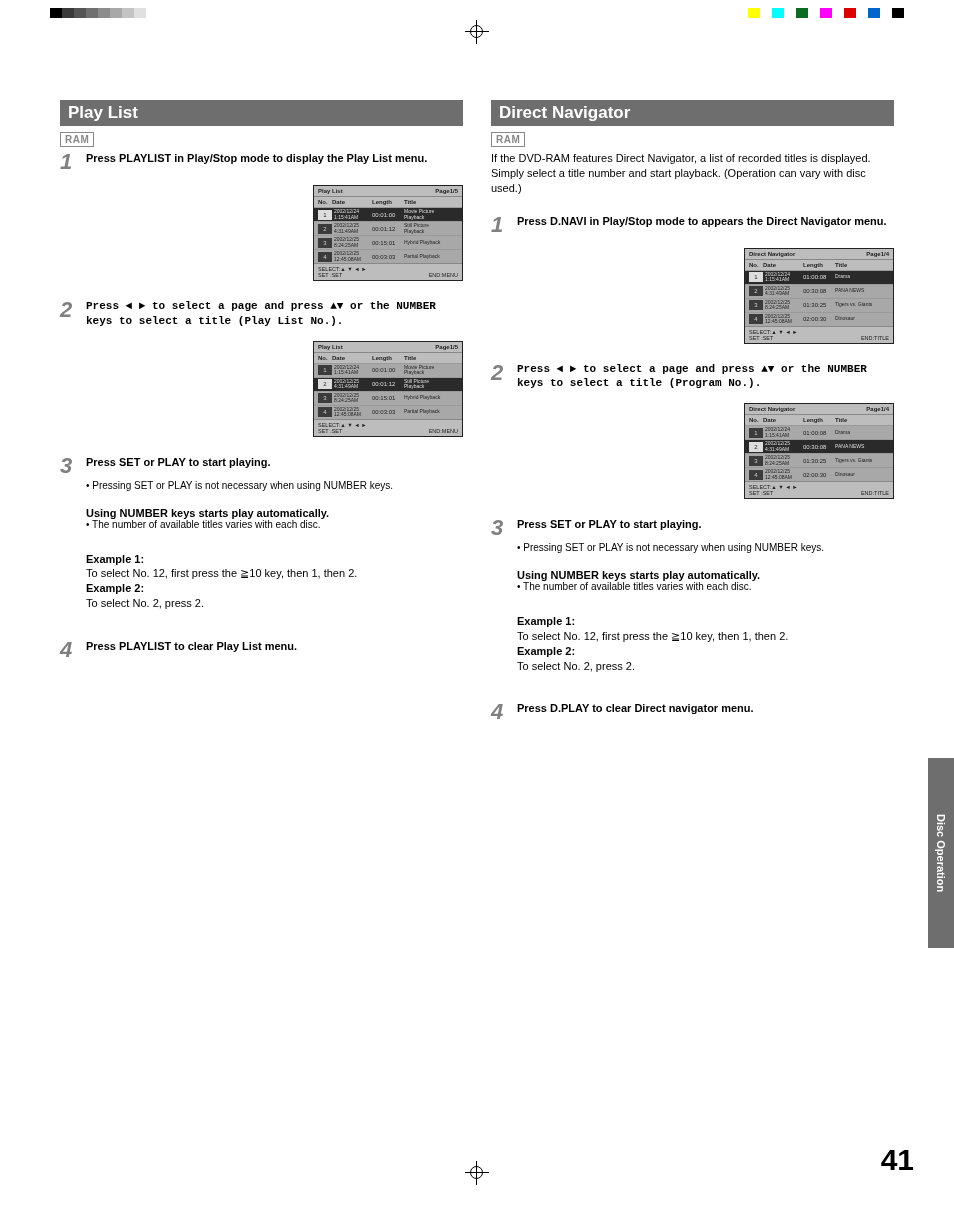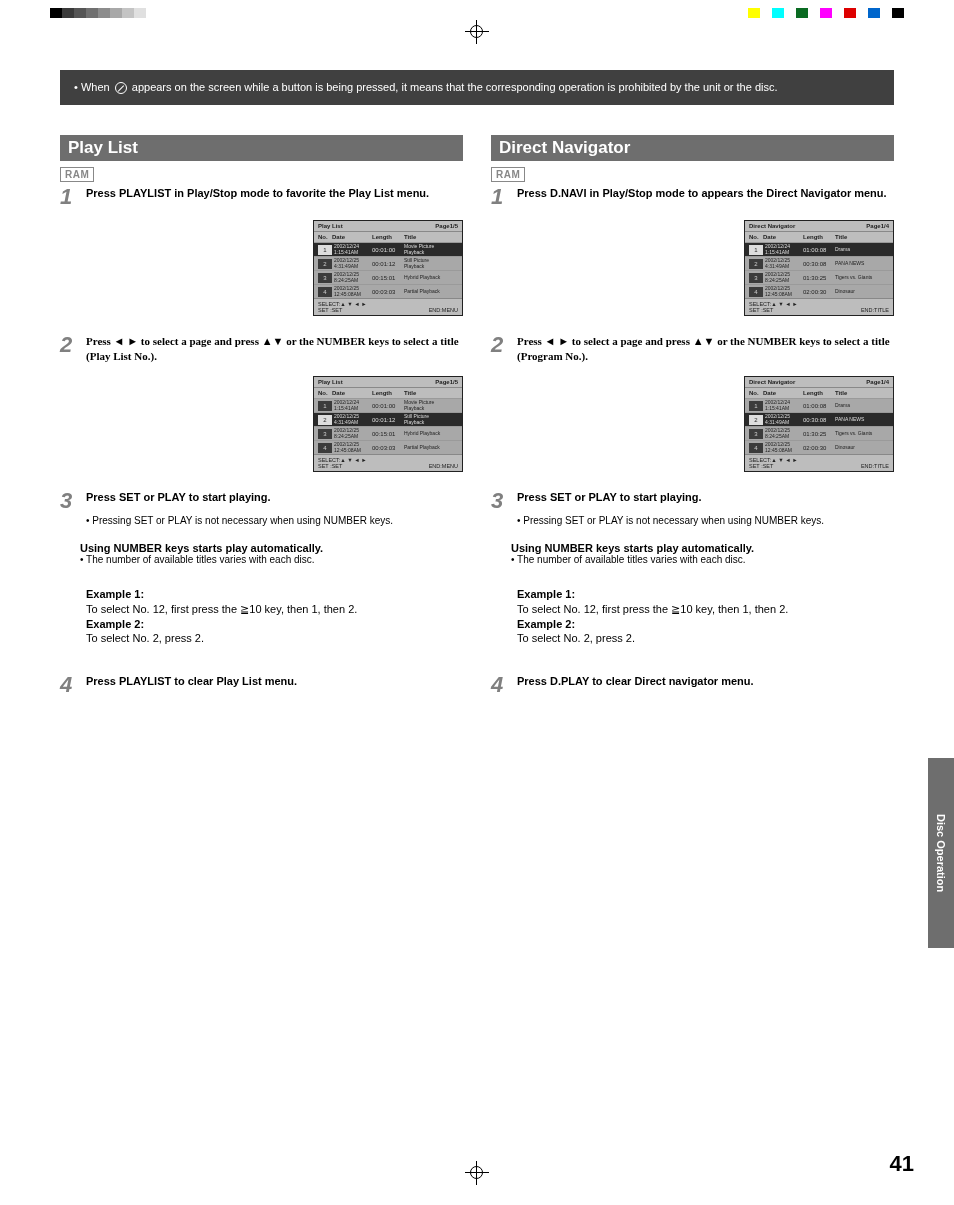--- a/index.html
+++ b/index.html
@@ -39,56 +39,56 @@
   .section-title { background: #6e6e6e; color:#fff; font-size: 17px; font-weight:bold; padding: 3px 8px; }
   .ram-badge { display:inline-block; border:1.5px solid #888; color:#888; font-size:10px; font-weight:bold; padding:1px 4px; margin:6px 0 4px 0; letter-spacing:0.5px;}
   .intro { font-size: 11px; line-height: 1.35; margin-bottom: 18px; }
 
   .step { display:flex; gap: 10px; margin-bottom: 12px; }
   .step-num { color:#808080; font-size: 22px; font-weight:bold; font-style:italic; line-height:1; width:16px; }
   .step-body { flex:1; font-size:11px; }
   .step-body .primary { font-weight:bold; line-height:1.35; }
   .step-body .sub { font-size:10px; margin-top:10px; }
   .step-body .sub::before { content:"• "; }
-  .arrows { font-family: Liberation Serif, serif; }
+  .arrows { font-family: Liberation Mono, monospace; }
 
   .menu-shot {
     width: 150px; margin: 8px 0 18px auto;
     border:1px solid #222; background:#a8a8a8; font-size:6px; color:#222;
   }
   .menu-shot .ms-title { display:flex; justify-content:space-between; padding:2px 4px; background:#bdbdbd; font-weight:bold; }
   .menu-shot .ms-head  { display:flex; padding:2px 4px; background:#bdbdbd; font-weight:bold; border-top:1px solid #888;}
   .menu-shot .ms-head span:nth-child(1){width:14px;}
   .menu-shot .ms-head span:nth-child(2){width:40px;}
   .menu-shot .ms-head span:nth-child(3){width:32px;}
   .menu-shot .ms-head span:nth-child(4){flex:1;}
   .menu-shot .ms-row   { display:flex; padding:1px 4px; border-top:1px solid #9a9a9a; align-items:center;}
   .menu-shot .ms-row.sel { background:#2a2a2a; color:#ddd; }
   .menu-shot .ms-row .c1{width:14px; background:#3b3b3b; color:#ccc; text-align:center; margin:-1px 0; padding:2px 0;}
   .menu-shot .ms-row.sel .c1{background:#ddd; color:#2a2a2a;}
   .menu-shot .ms-row .c2{width:40px; padding-left:2px; font-size:5px; line-height:1.1;}
   .menu-shot .ms-row .c3{width:32px;}
   .menu-shot .ms-row .c4{flex:1; font-size:5px; line-height:1.1;}
   .menu-shot .ms-foot  { display:flex; justify-content:space-between; padding:2px 4px; background:#bdbdbd; border-top:1px solid #888; font-size:5.5px;}
 
-  .note-block { font-size:11px; margin: 16px 0 0 20px; }
+  .note-block { font-size:11px; margin: 16px 0 0 26px; }
   .note-block .nb-bold { font-weight:bold; }
   .note-block .nb-sub { font-size:10px; }
   .note-block .nb-sub::before{content:"•  ";}
   .example-block { font-size:11px; margin: 22px 0 8px 26px; line-height:1.35;}
   .example-block b { font-weight:bold; }
 
   .side-tab {
     position:absolute; right:0; top:758px; width:26px; height:190px;
     background:#6e6e6e; color:#fff; font-size:11px; font-weight:bold;
     display:flex; align-items:center; justify-content:center;
   }
   .side-tab span { writing-mode: vertical-rl; }
 
-  .page-num { position:absolute; right:40px; bottom:28px; font-size:22px; font-weight:bold; }
+  .page-num { position:absolute; right:40px; bottom:28px; font-size:30px; font-weight:bold; }
   .geq { font-family: Arial; }
 </style>
 </head>
 <body>
 
 <div class="crop-marks">
   <div class="color-bar left">
     <div class="swatch" style="background:#000"></div>
       <div class="swatch" style="background:#3a3a3a"></div>
     <div class="swatch" style="background:#555"></div>
@@ -116,38 +116,31 @@
   <div class="cross top">
       <div class="circ"></div>
     </div>
   <div class="cross bottom">
       <div class="circ"></div>
     </div>
 </div>
 
 <div class="page">
 
-  <div class="notice">
-    <div>
-      <span>• When</span>
-      <span class="prohib-icon"></span>
-      <span>appears on the screen while a button is being pressed, it means that the corresponding operation is prohibited by the unit or the disc.</span>
-    </div>
-  </div>
 
   <div class="columns">
 
     <div class="col">
       <div class="section-title">Play List</div>
       <div class="ram-badge">RAM</div>
 
       <div class="step">
         <div class="step-num">1</div>
         <div class="step-body">
-            <div class="primary">Press PLAYLIST in Play/Stop mode to favorite the Play List menu.</div>
+            <div class="primary">Press PLAYLIST in Play/Stop mode to display the Play List menu.</div>
           </div>
       </div>
 
       <div class="menu-shot">
         <div class="ms-title">
             <span>Play List</span>
             <span>Page1/5</span>
           </div>
         <div class="ms-head">
             <span>No.</span>
@@ -257,20 +250,21 @@
         <div class="step-num">4</div>
         <div class="step-body">
             <div class="primary">Press PLAYLIST to clear Play List menu.</div>
           </div>
       </div>
     </div>
 
     <div class="col">
       <div class="section-title">Direct Navigator</div>
       <div class="ram-badge">RAM</div>
+      <div class="intro">If the DVD-RAM features Direct Navigator, a list of recorded titles is displayed. Simply select a title number and start playback. (Operation can vary with disc used.)</div>
 
       <div class="step">
         <div class="step-num">1</div>
         <div class="step-body">
             <div class="primary">Press D.NAVI in Play/Stop mode to appears the Direct Navigator menu.</div>
           </div>
       </div>
 
       <div class="menu-shot">
         <div class="ms-title">

